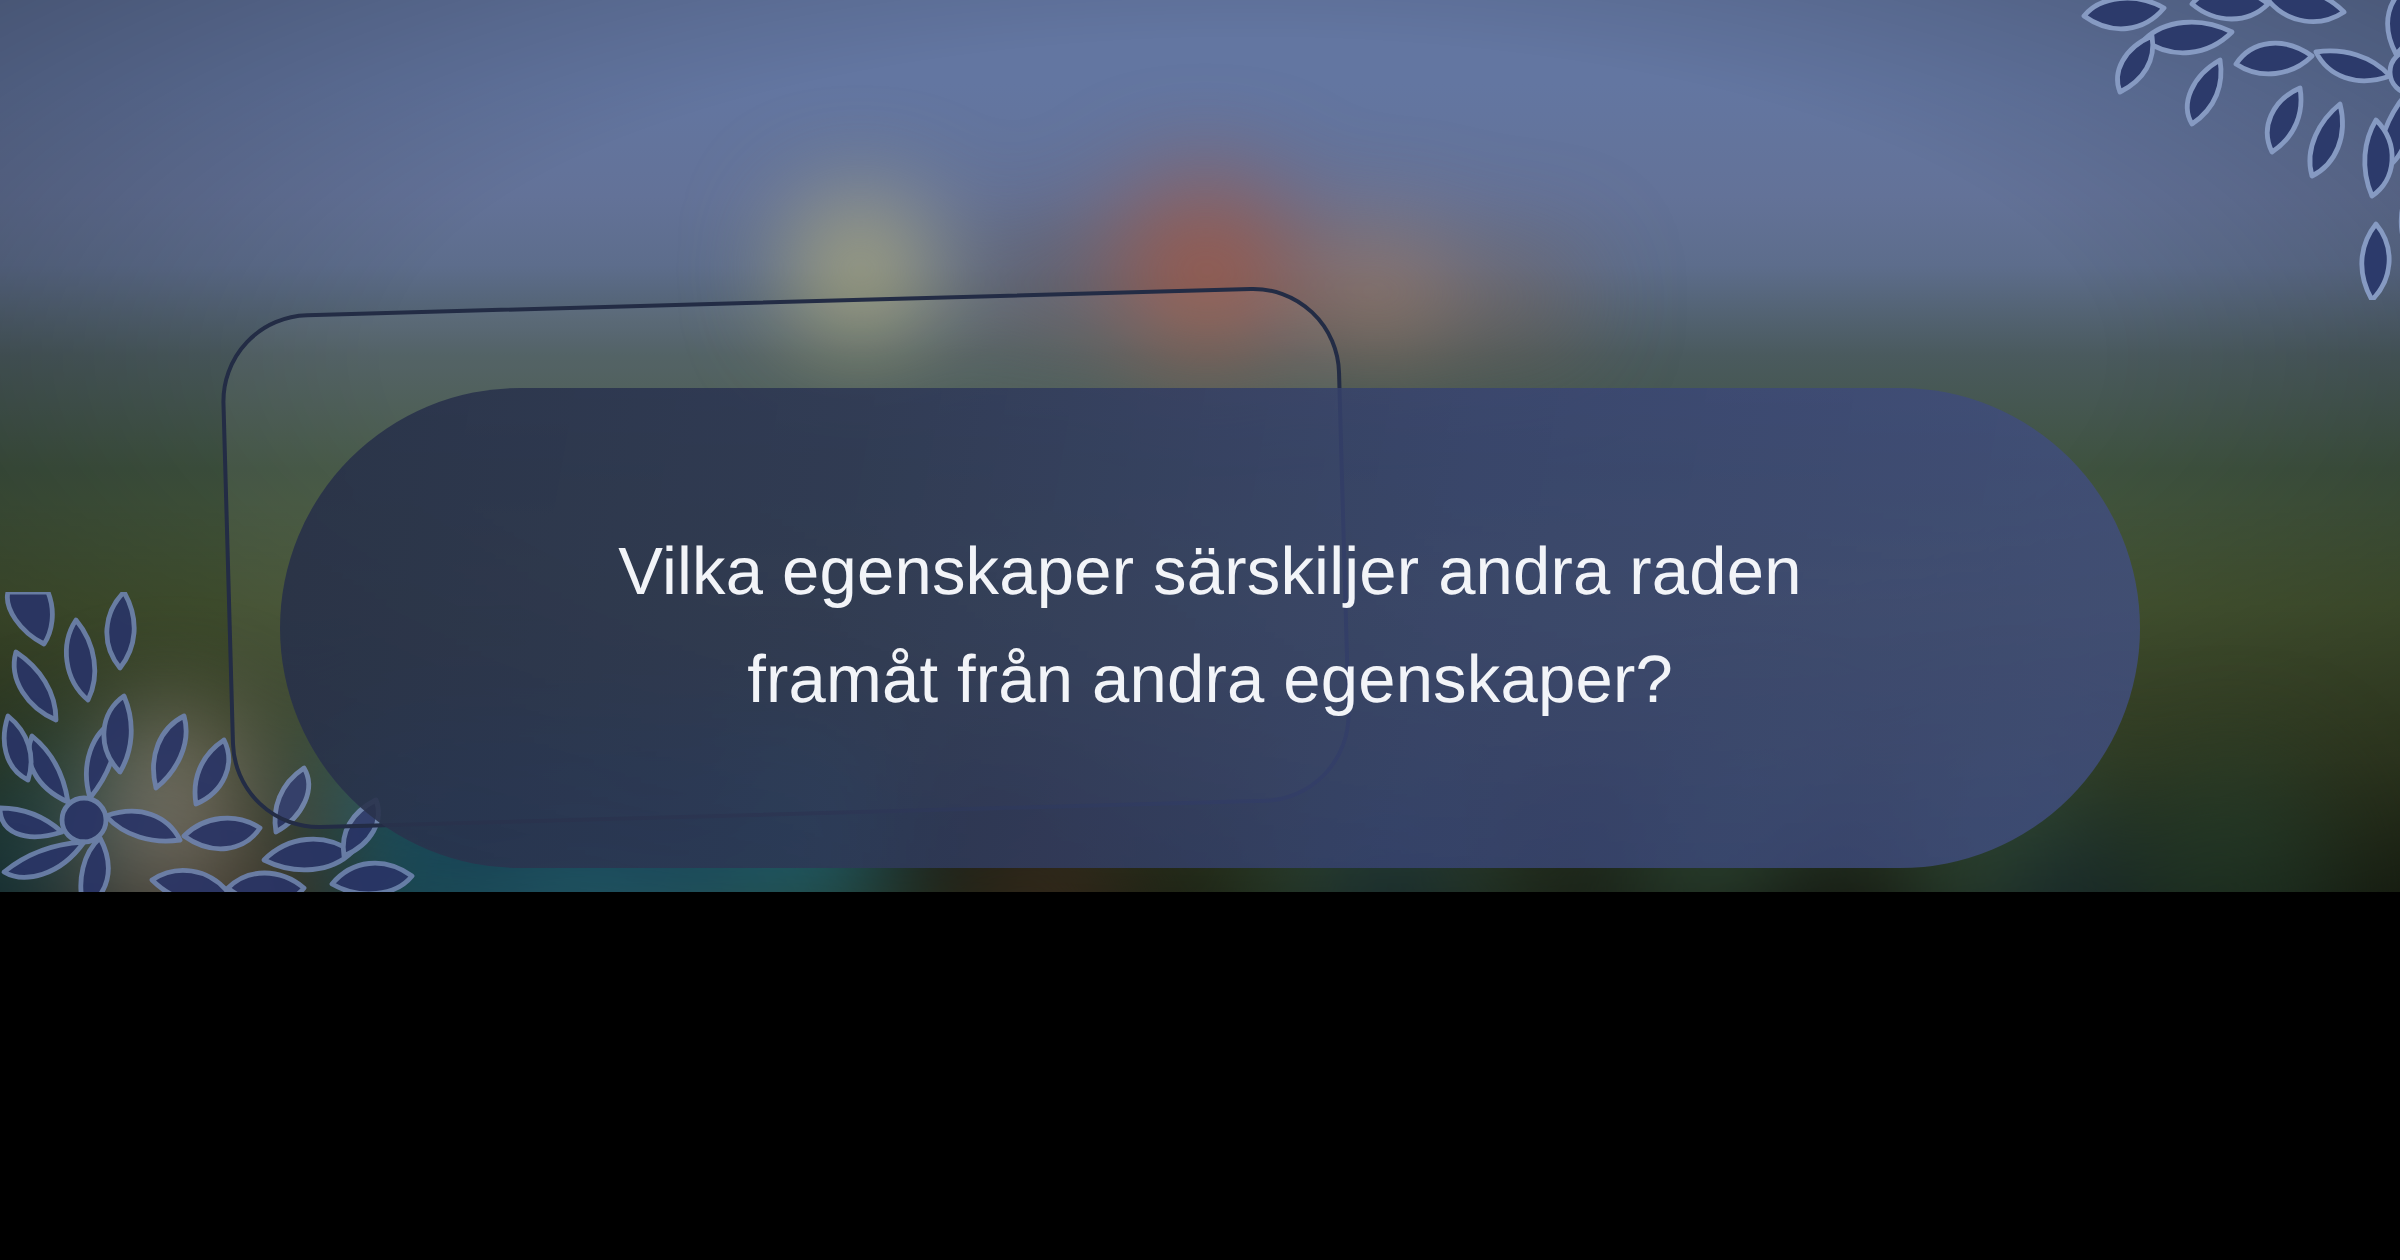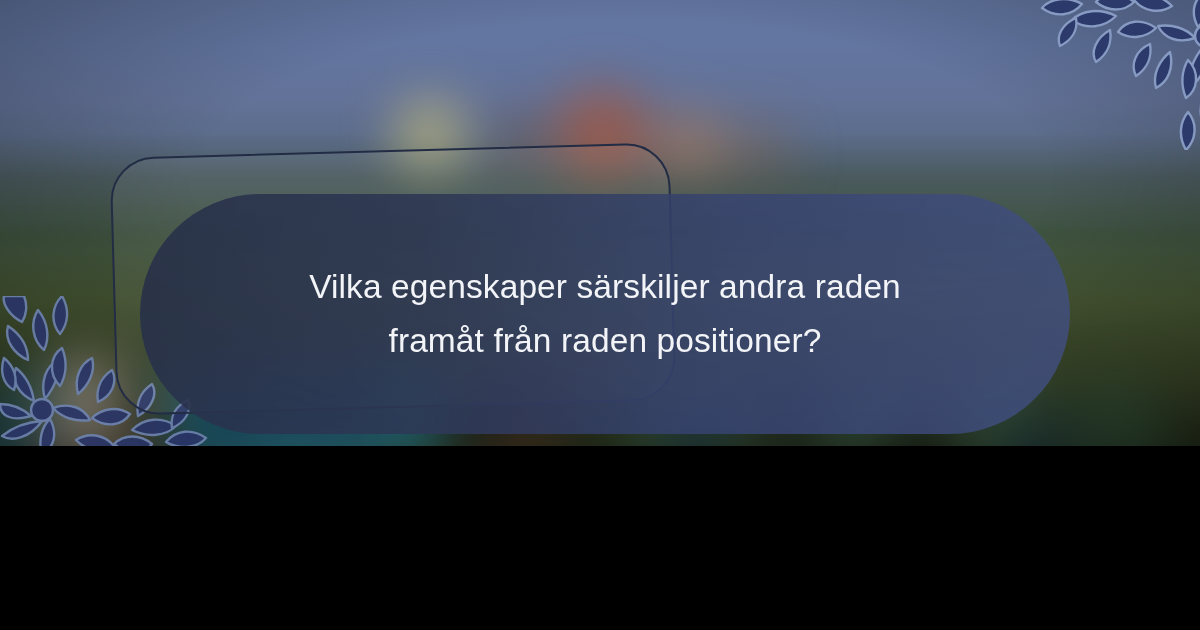--- a/index.html
+++ b/index.html
@@ -213,17 +213,17 @@
         <path d="M188 124 C200 130 208 142 206 150 L186 150 C182 140 184 130 188 124 Z"></path>
       </g>
     </svg>
   </div>
 
   <div class="outline-card"></div>
 
   <div class="filled-card">
     <div class="card-text">
       <span class="line">Vilka egenskaper särskiljer andra raden</span>
-      <span class="line">framåt från raden positioner?</span>
+      <span class="line">framåt från andra egenskaper?</span>
     </div>
   </div>
 
 </div>
 
 </body></html>

